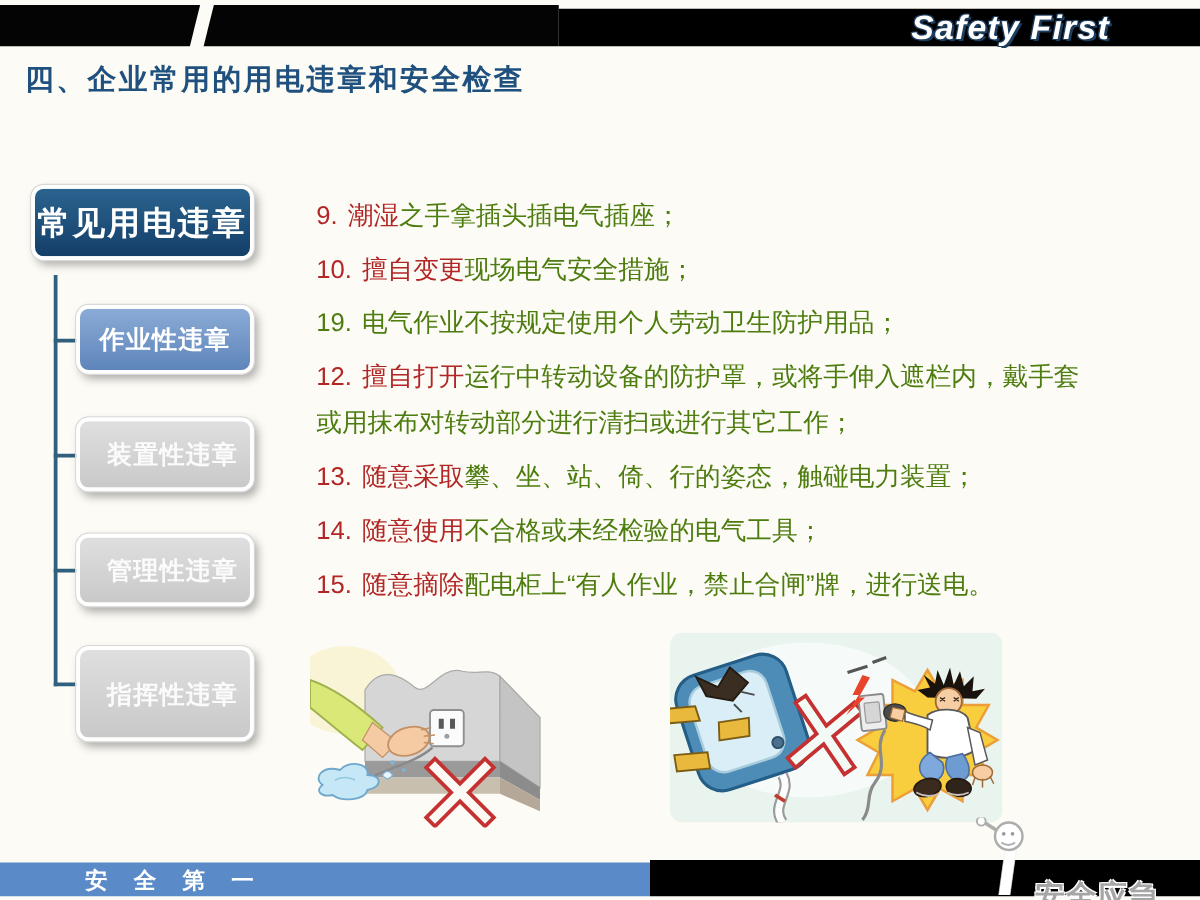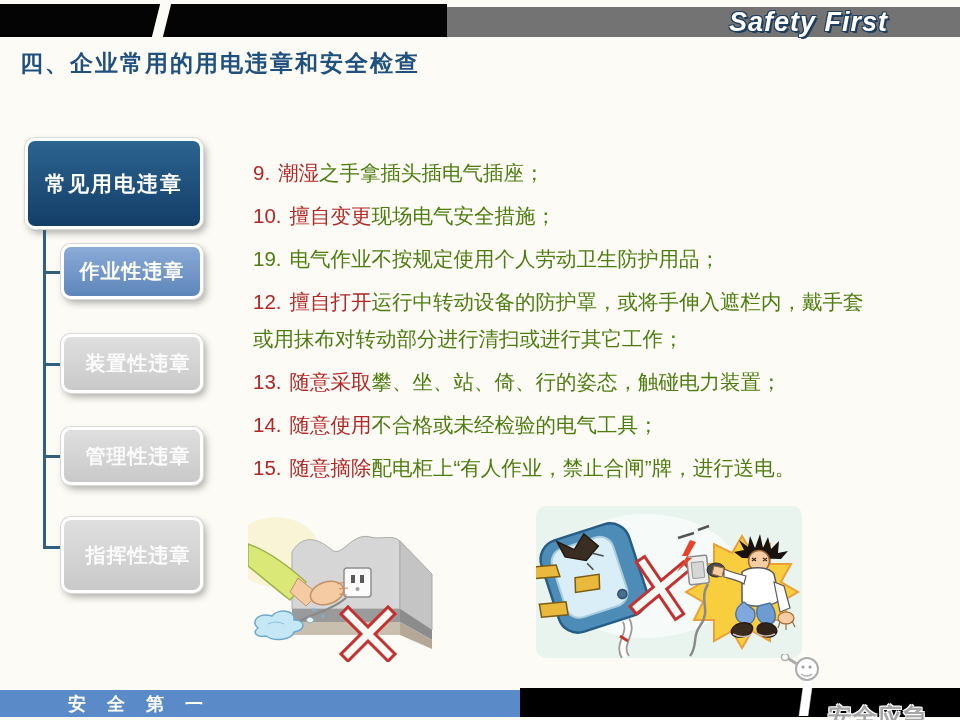--- a/index.html
+++ b/index.html
@@ -5,34 +5,34 @@
   * { margin:0; padding:0; box-sizing:border-box; }
   html,body { background:#e8e8e8; }
   .slide {
     position:relative; width:960px; height:720px; margin:0 auto;
     background:#FCFBF5; overflow:hidden;
     font-family:"Liberation Sans","DejaVu Sans",sans-serif;
   }
   
   .hdr-black { position:absolute; left:0; top:4px; width:447px; height:33px; background:#040404; }
   .hdr-slash { position:absolute; left:156px; top:0; width:11px; height:41px; background:#FCFBF5; transform:skewX(-14deg); }
-  .hdr-blue  { position:absolute; left:447px; top:7px; width:513px; height:30px; background:#737373;
+  .hdr-blue  { position:absolute; left:447px; top:7px; width:513px; height:30px; background:#000000;
                display:flex; align-items:center; justify-content:flex-end; padding-right:72px; }
   .brand { font-size:27px; font-weight:bold; font-style:italic; color:#fff; letter-spacing:1px;
            text-shadow:2px 2px 0 #1C3D5E,-1px -1px 0 #1C3D5E,1px -1px 0 #1C3D5E,-1px 1px 0 #1C3D5E; }
   .page-title { position:absolute; left:20px; top:48px; font-size:23px; font-weight:bold;
                 color:#20517E; letter-spacing:2px; }
   
   .conn-v { position:absolute; left:43px; top:220px; width:3px; height:329px; background:#31607F; }
   .conn-h { position:absolute; left:43px; width:21px; height:3px; background:#31607F; }
   .chip { position:absolute; border-radius:10px; border:3px solid #FFFFFF;
           box-shadow:0 0 0 1px #D9D9D9, 3px 4px 7px rgba(80,80,80,.45);
           display:flex; align-items:center; justify-content:center;
           font-weight:bold; color:#fff; cursor:default; }
-  .chip-root { left:25px; top:138px; width:178px; height:91px; font-size:21px; letter-spacing:2px;
+  .chip-root { left:25px; top:148px; width:178px; height:60px; font-size:26px; letter-spacing:2px;
                background:linear-gradient(180deg,#2B648F 0%,#133E68 100%); }
   .chip-sub  { left:61px; width:142px; font-size:20px; letter-spacing:1px; }
   .chip-active   { background:linear-gradient(180deg,#8AABD6 0%,#5E85BA 100%); }
   .chip-inactive { background:linear-gradient(180deg,#DFDFDF 0%,#C9C9C9 100%); color:#FBFBFB;padding-left:12px; }
   
   .violations { position:absolute; left:253px; top:154px; width:616px; }
   .violation { font-size:20.5px; line-height:37px; color:#1C1C1C; margin:0 0 6px 0; }
   .violation .num { margin-right:8px; }
   .red  { color:#B22626; }
   .dark { color:#4d7c0f; }

